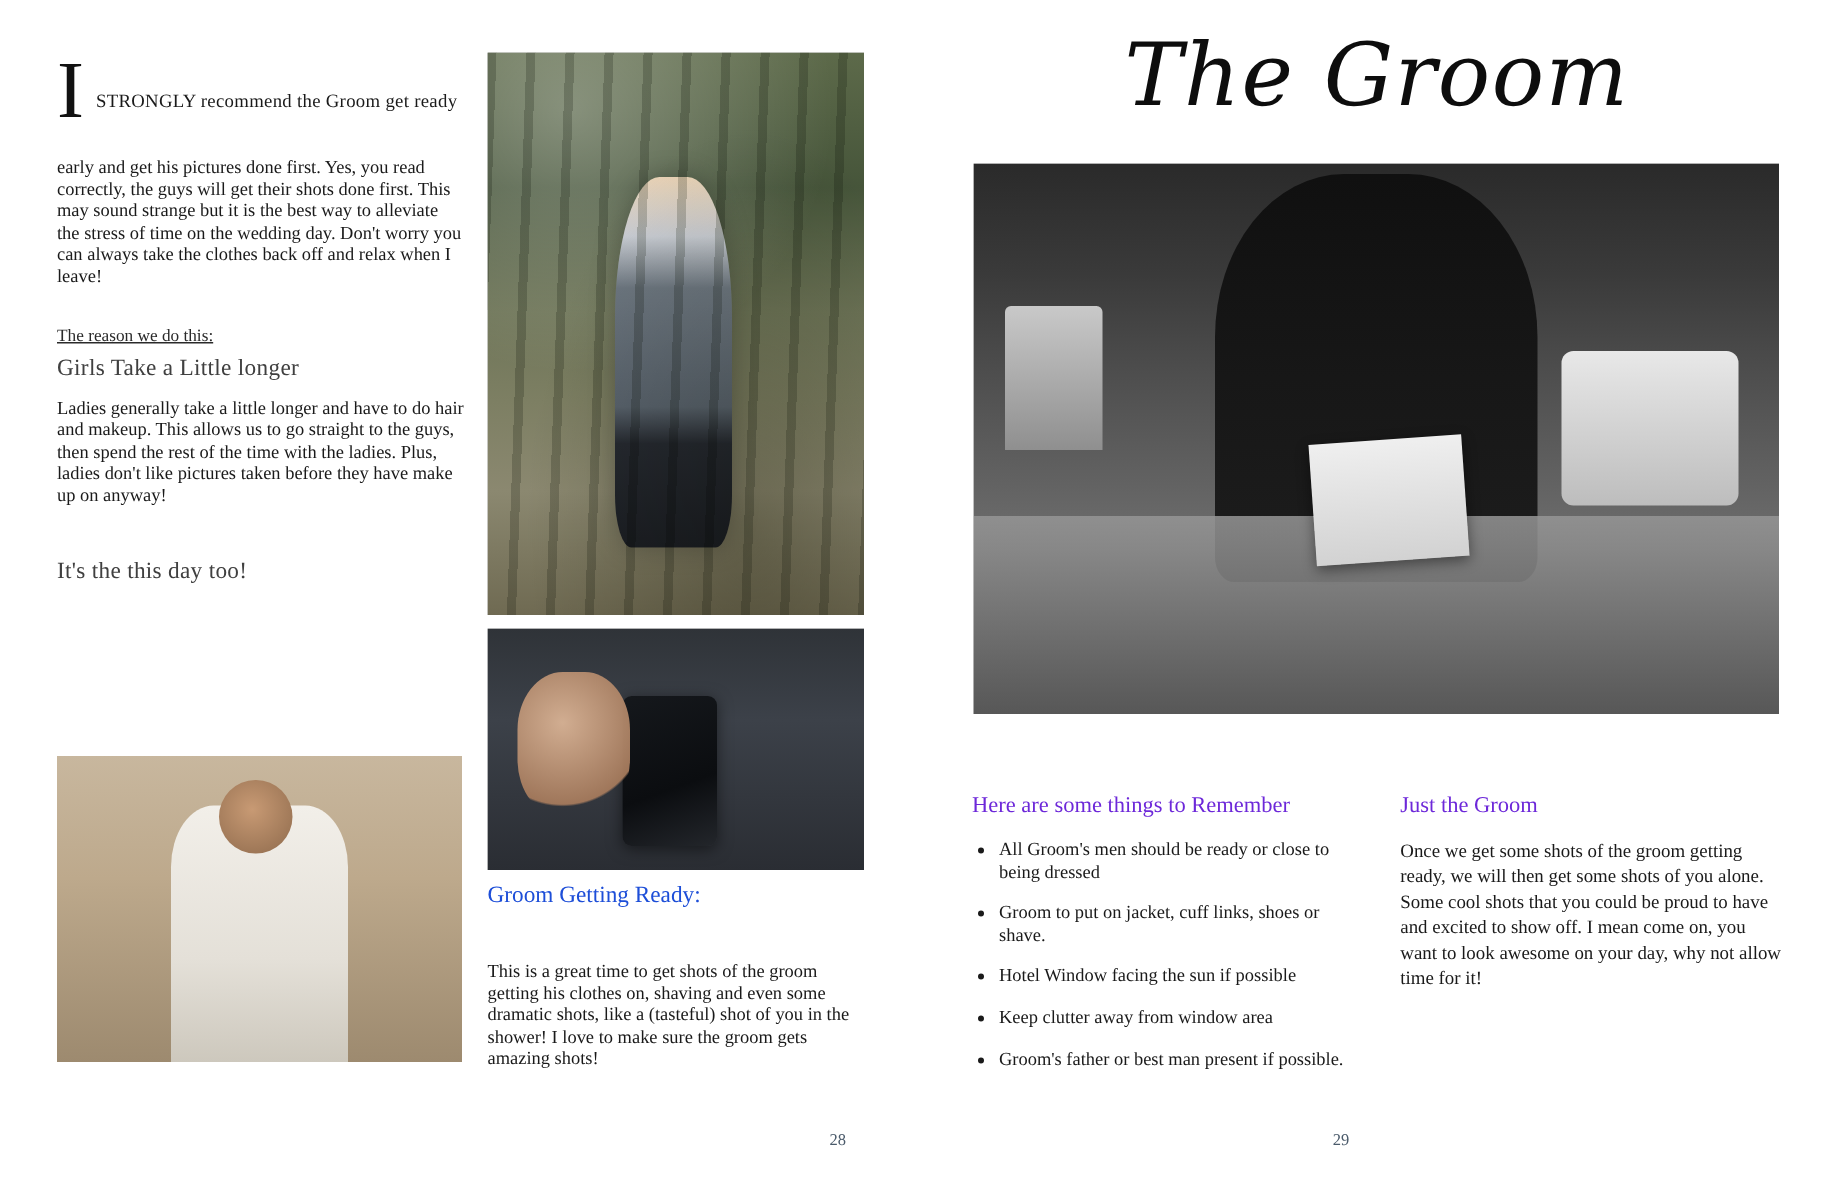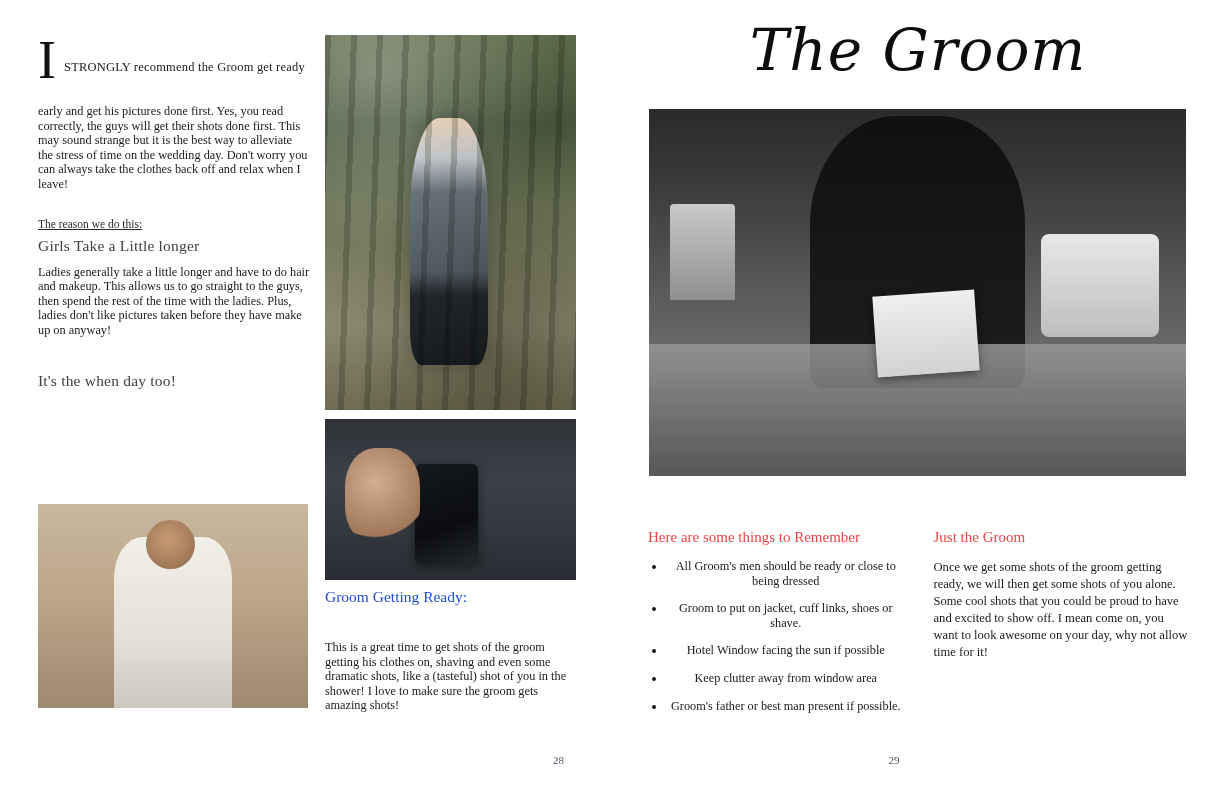--- a/index.html
+++ b/index.html
@@ -144,30 +144,30 @@
     position: absolute;
     left: 36px;
     top: 529px;
     width: 543px;
     display: flex;
     gap: 28px;
   }
   .col { width: 258px; }
   .col-head {
     font-size: 15px;
-    color: #ef4444;
+    color: #6d28d9;
     margin-bottom: 13px;
   }
   .bullets {
     margin: 0;
     padding-left: 18px;
     font-size: 12.3px;
     line-height: 14.6px;
   }
-  .bullets li { margin-bottom: 13px; text-align: center; }
+  .bullets li { margin-bottom: 13px; }
   .col-body {
     font-size: 12.6px;
     line-height: 17px;
   }
 
   
   .photo-forest {
     background:
       radial-gradient(circle at 22% 10%, rgba(255,255,255,.30), rgba(0,0,0,0) 45%),
       linear-gradient(180deg, #5d6a4a 0%, #46553a 24%, #6e7558 46%, #7d7f63 62%, #8b8870 78%, #6f6a52 100%);
@@ -293,21 +293,21 @@
 
       <div class="body-para">early and get his pictures done first. Yes, you read correctly, the guys will get their shots done first. This may sound strange but it is the best way to alleviate the stress of time on the wedding day. Don't worry you can always take the clothes back off and relax when I leave!</div>
 
       <div class="small-label">The reason we do this:</div>
 
       <div class="sub-head">Girls Take a Little longer</div>
       <div class="body-para">Ladies generally take a little longer and have to do hair and makeup. This allows us to go straight to the guys, then spend the rest of the time with the ladies. Plus, ladies don't like pictures taken before they have make up on anyway!</div>
 
       <div class="gap-lg"></div>
 
-      <div class="sub-head tight">It's the when day too!</div>
+      <div class="sub-head tight">It's the this day too!</div>
     </div>
 
     <div class="img" id="img-groom-standing">
       <span class="ph photo-forest"></span>
     </div>
 
     <div class="img" id="img-flask">
       <span class="ph photo-flask"></span>
     </div>
 

